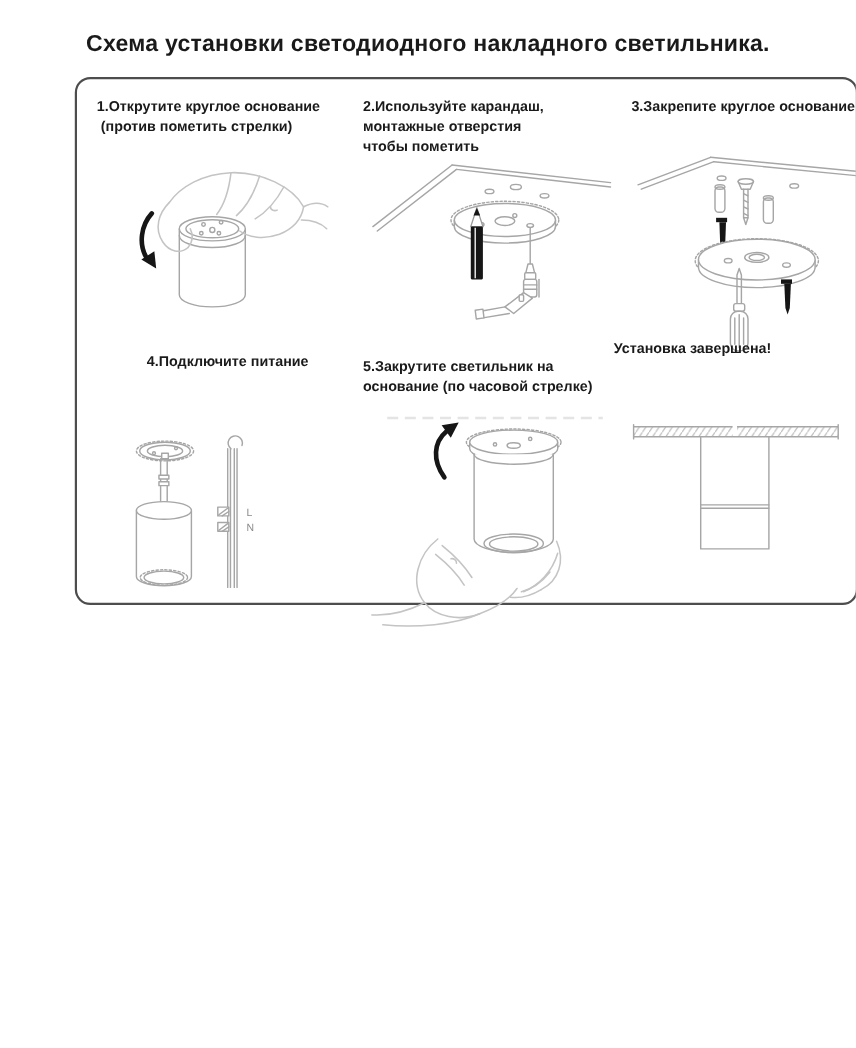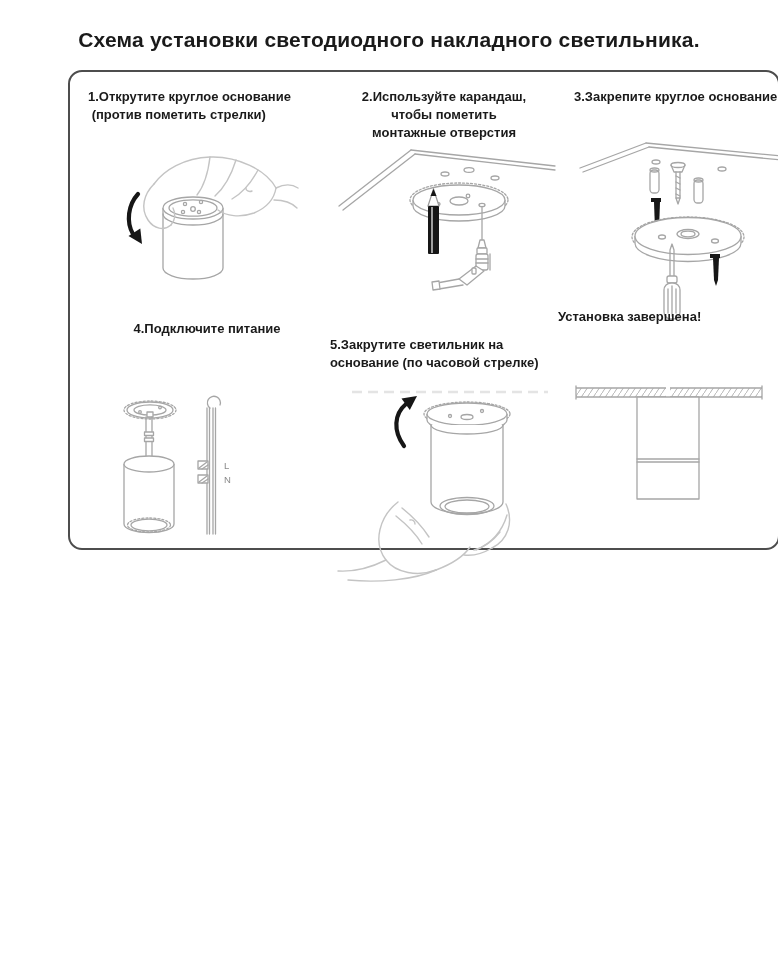--- a/index.html
+++ b/index.html
@@ -15,24 +15,24 @@
   .title{
     position:absolute;top:28px;left:0;width:778px;text-align:center;
     font-size:21px;font-weight:bold;color:var(--c-text);letter-spacing:.2px;margin:0;
   }
   .box{
     position:absolute;left:32px;top:70px;width:712px;height:480px;
     border:2px solid var(--c-border);border-radius:14px;background:#fff;margin-left:36px;
   }
   .panel{position:absolute;}
   .p1{left:18px;top:16px;width:238px;height:216px;}
-  .p2{left:260px;top:16px;width:228px;height:216px;text-align:center;}
+  .p2{left:260px;top:16px;width:228px;height:216px;}
   .p3{left:504px;top:16px;width:216px;height:216px;}
   .p4{left:18px;top:248px;width:238px;height:216px;text-align:center;}
-  .p5{left:260px;top:264px;width:228px;height:216px;}
+  .p5{left:260px;top:252px;width:228px;height:216px;}
   .p6{left:488px;top:236px;width:216px;height:216px;}
   .caption{margin:0;font-size:13px;font-weight:bold;line-height:18px;color:var(--c-text);}
   .caption span{display:block;white-space:pre-wrap;}
   .art{position:absolute;}
   .p1 .art{left:10px;top:60px;}
   .p2 .art{left:5px;top:56px;}
   .p3 .art{left:2px;top:52px;}
   .p4 .art{left:5px;top:64px;}
   .p5 .art{left:0px;top:48px;}
   .p6 .art{left:8px;top:58px;}
@@ -87,22 +87,22 @@
           <path class="bks" d="M40,46 C30,57 28,74 35,86"></path>
           <polygon class="bkf" points="44,96 30.5,88 42.3,80.4"></polygon>
         </g>
       </svg>
     </div>
   </section>
 
   <section class="panel p2">
     <p class="caption">
       <span>2.Используйте карандаш,</span>
+      <span>монтажные отверстия</span>
       <span>чтобы пометить</span>
-      <span>монтажные отверстия</span>
     </p>
     <div class="art">
       <svg width="225" height="160" viewBox="0 0 225 160">
         <g>
           <path class="ln" d="M4,62 L76,6"></path>
             <path class="ln" d="M8,66 L80,10"></path>
           <path class="ln" d="M76,6 L220,22"></path>
             <path class="ln" d="M80,10 L220,26"></path>
           <ellipse class="ln" cx="110" cy="30" rx="4" ry="2"></ellipse>
           <ellipse class="ln" cx="134" cy="26" rx="5" ry="2.4"></ellipse>

